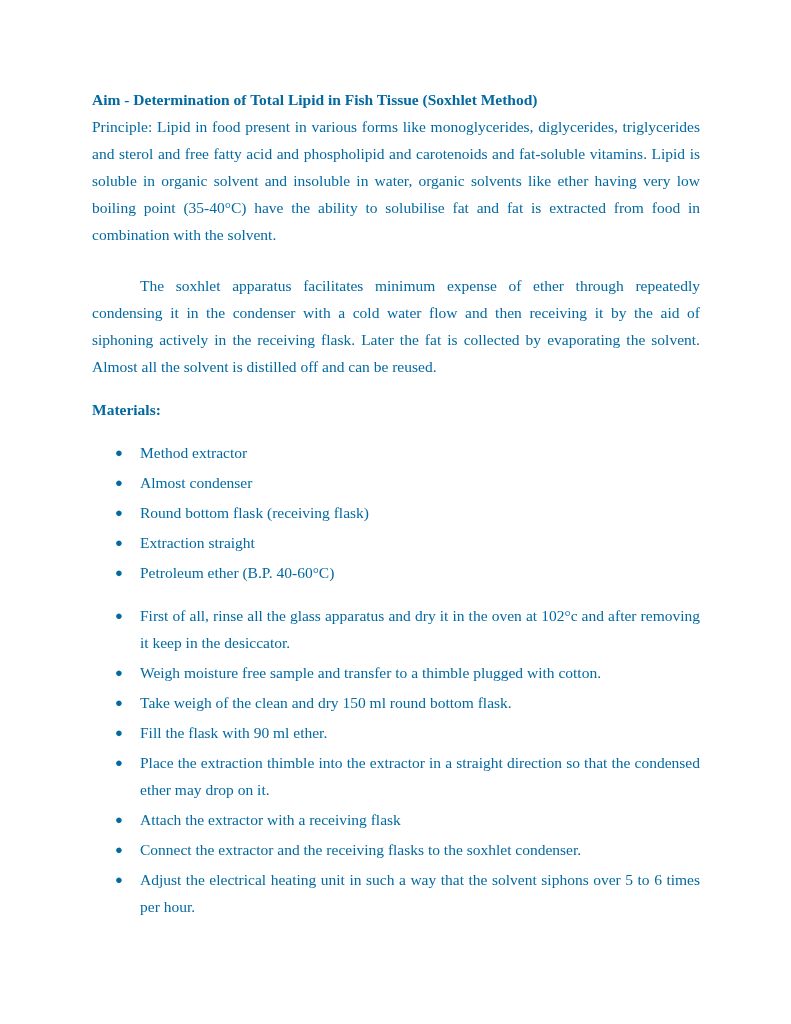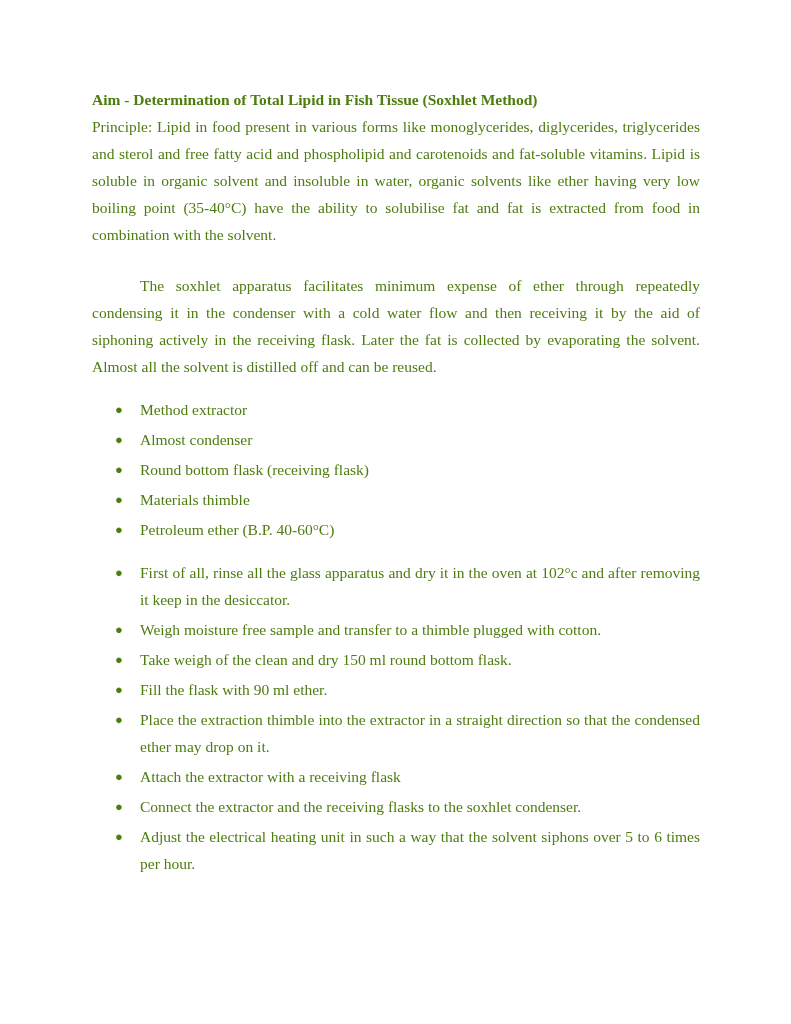--- a/index.html
+++ b/index.html
@@ -10,21 +10,21 @@
   .page {
     position: relative;
     width: 791px;
     height: 1024px;
     background: #ffffff;
     box-sizing: border-box;
     padding: 86px 91px 0 92px;
     font-family: "Liberation Serif", "DejaVu Serif", serif;
     font-size: 15.5px;
     line-height: 27px;
-    color: #4d7c0f;
+    color: #0369a1;
     overflow: hidden;
   }
   .title {
     font-weight: bold;
     margin: 0;
   }
   .para {
     margin: 0;
     text-align: justify;
   }
@@ -69,41 +69,42 @@
 <body>
 
 <div class="page">
 
   <p class="title">Aim - Determination of Total Lipid in Fish Tissue (Soxhlet Method)</p>
 
   <p class="para"><span class="bold-inline">Principle:</span><span> Lipid in food present in various forms like monoglycerides, diglycerides, triglycerides and sterol and free fatty acid and phospholipid and carotenoids and fat-soluble vitamins. Lipid is soluble in organic solvent and insoluble in water, organic solvents like ether having very low boiling point (35-40°C) have the ability to solubilise fat and fat is extracted from food in combination with the solvent.</span></p>
 
   <p class="para spaced indent-first">The soxhlet apparatus facilitates minimum expense of ether through repeatedly condensing it in the condenser with a cold water flow and then receiving it by the aid of siphoning actively in the receiving flask. Later the fat is collected by evaporating the solvent. Almost all the solvent is distilled off and can be reused.</p>
 
+  <p class="section-heading">Materials:</p>
 
   <ul class="bullets">
 
       <li>
         <span class="bullet">●</span>
         <span class="item-text">Method extractor</span>
       </li>
 
       <li>
         <span class="bullet">●</span>
         <span class="item-text">Almost condenser</span>
       </li>
 
       <li>
         <span class="bullet">●</span>
         <span class="item-text">Round bottom flask (receiving flask)</span>
       </li>
 
       <li>
         <span class="bullet">●</span>
-        <span class="item-text">Materials thimble</span>
+        <span class="item-text">Extraction straight</span>
       </li>
 
       <li>
         <span class="bullet">●</span>
         <span class="item-text">Petroleum ether (B.P. 40-60°C)</span>
       </li>
     </ul>
 
 
   <ul class="bullets">

